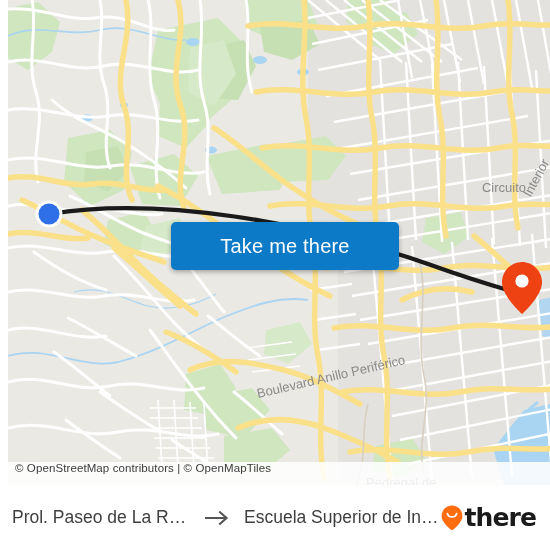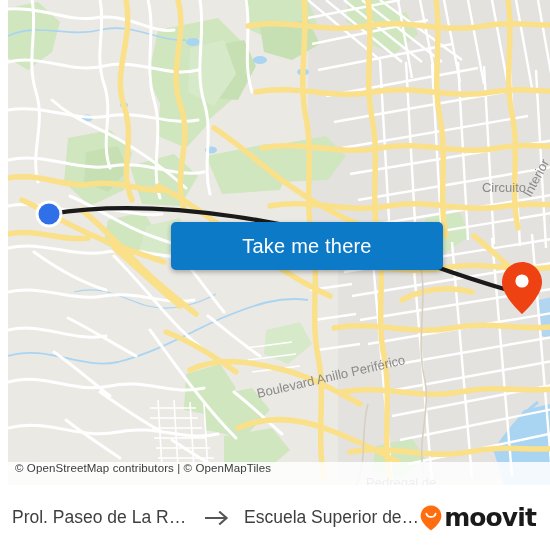--- a/index.html
+++ b/index.html
@@ -56,21 +56,21 @@
     color: #3b3b3b;
     letter-spacing: 0.1px;
     white-space: nowrap;
   }
 
   
   #take-me-there {
     position: absolute;
     left: 163px;
     top: 222px;
-    width: 272px;
+    width: 228px;
     height: 48px;
     background: #0d7ac8;
     border: none;
     border-radius: 5px;
     color: #ffffff;
     font-size: 20px;
     font-family: "Liberation Sans", sans-serif;
     letter-spacing: 0.2px;
     cursor: pointer;
     box-shadow: 0 2px 5px rgba(0,0,0,0.30);
@@ -331,17 +331,17 @@
     <span id="moovit-logo">
       <span style="display:flex;">
         <svg width="22" height="26" viewBox="0 0 22 26" aria-hidden="true">
           <path d="M11 0.6 C5.2 0.6, 0.6 5.2, 0.6 11
                    C0.6 18.2, 11 25.4, 11 25.4
                    C11 25.4, 21.4 18.2, 21.4 11
                    C21.4 5.2, 16.8 0.6, 11 0.6 Z" fill="#ff6d0f"></path>
           <path d="M6.4 8.6 C7.4 13.0, 14.6 13.0, 15.6 8.6" stroke="#ffffff" stroke-width="1.9" fill="none" stroke-linecap="round"></path>
         </svg>
       </span>
-      <span class="logo-word">moovit</span>
+      <span class="logo-word">there</span>
     </span>
   </div>
 
 </div>
 
 </body></html>

